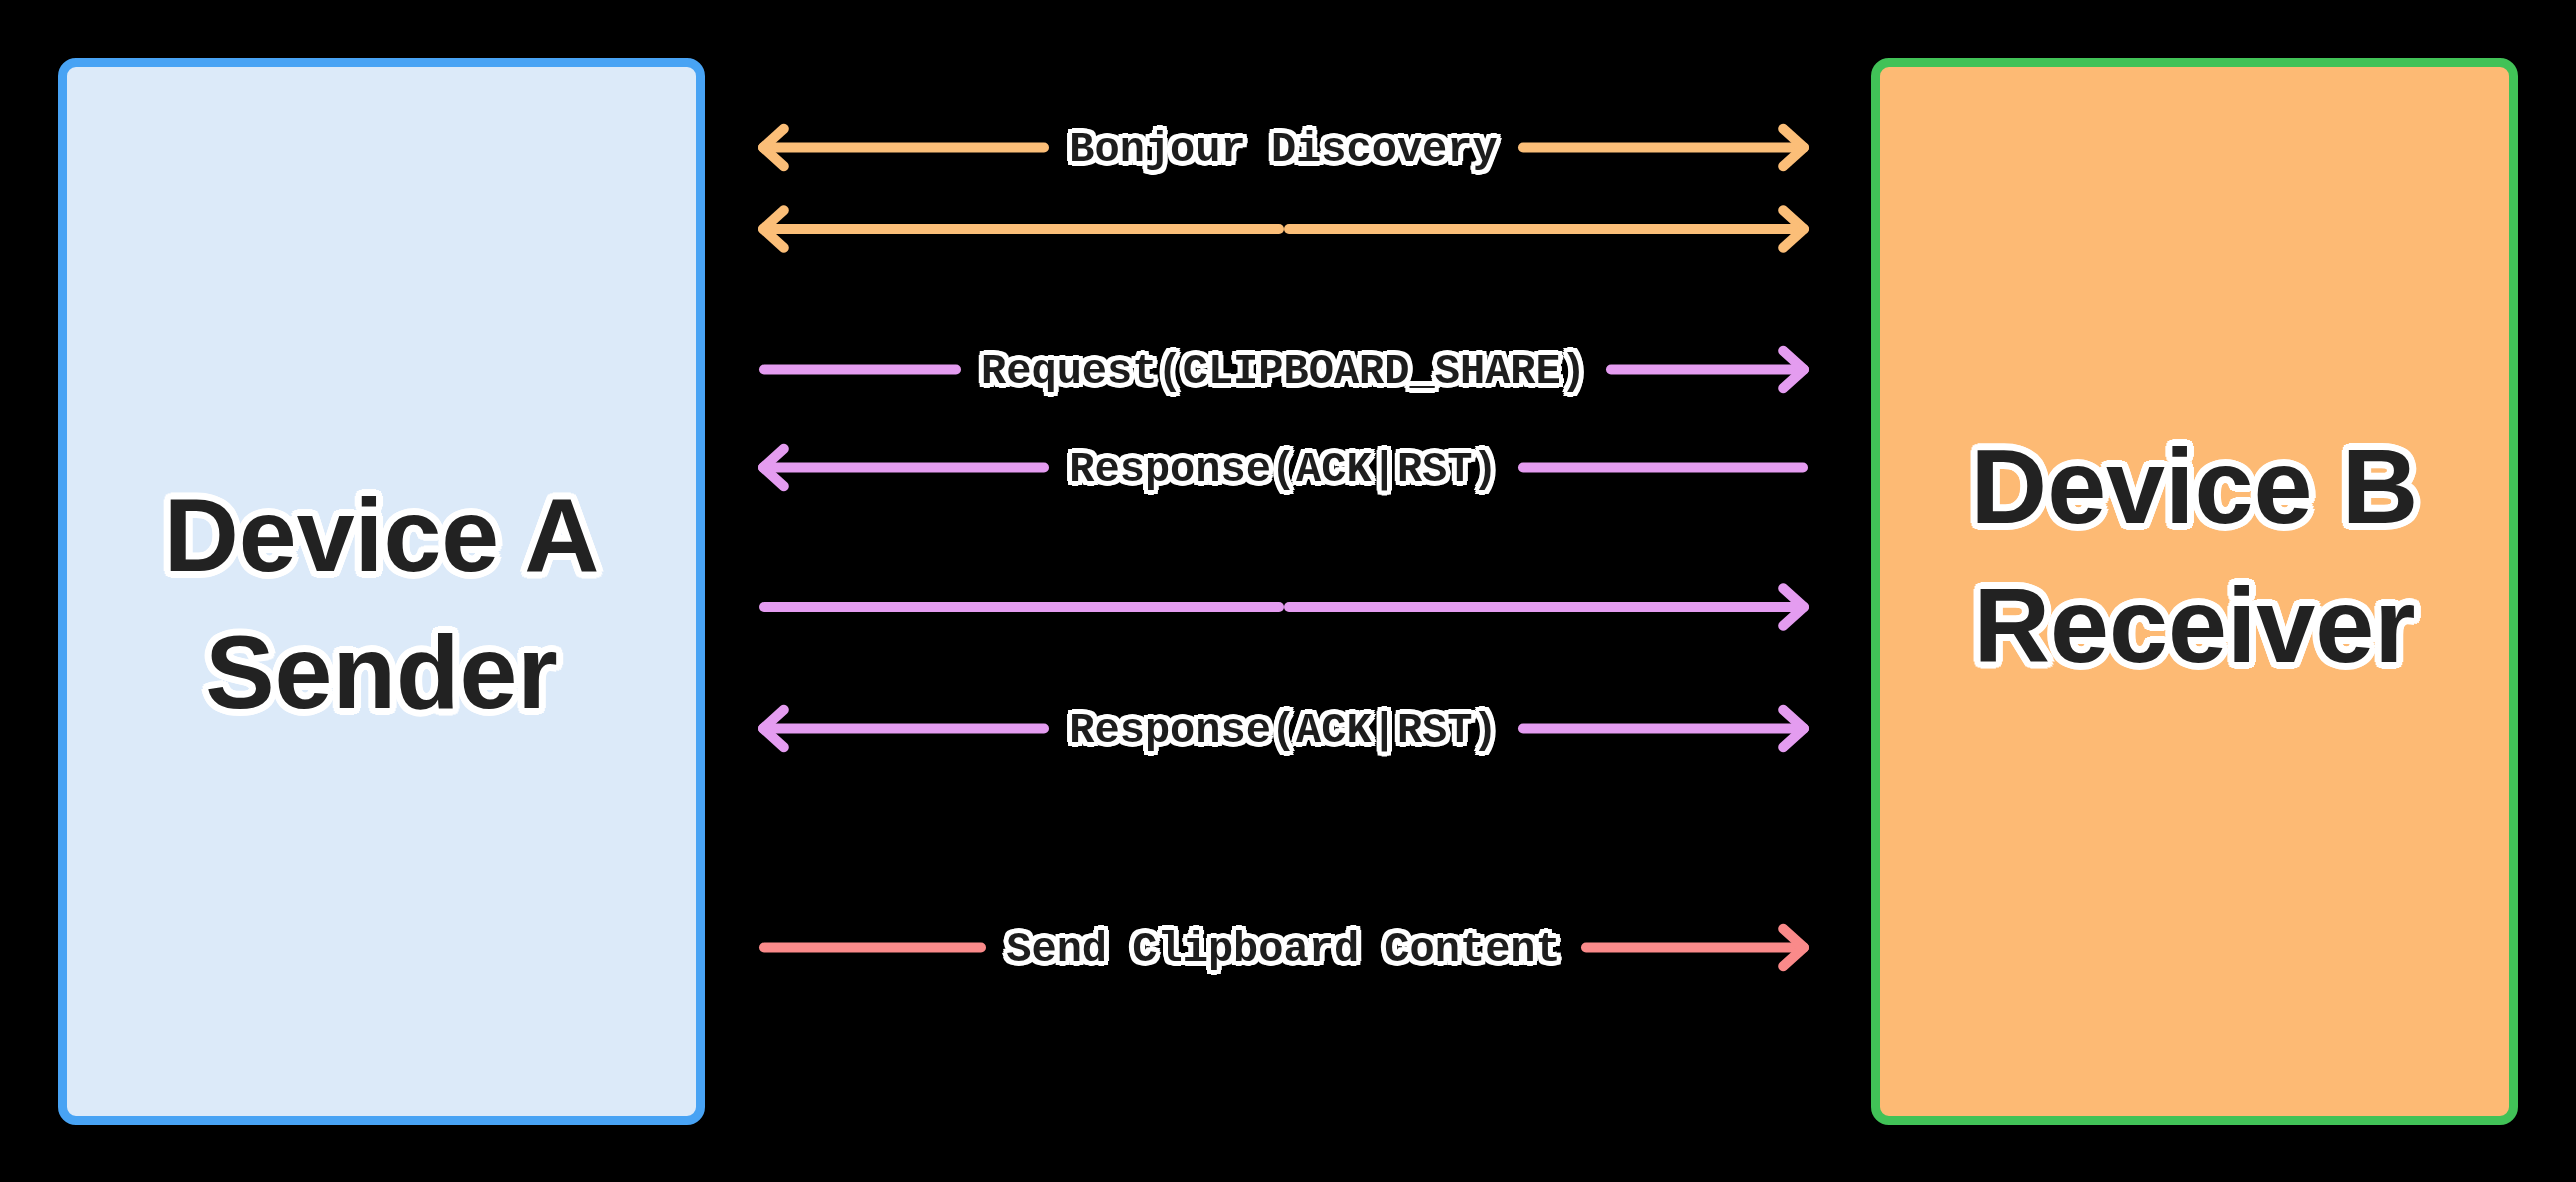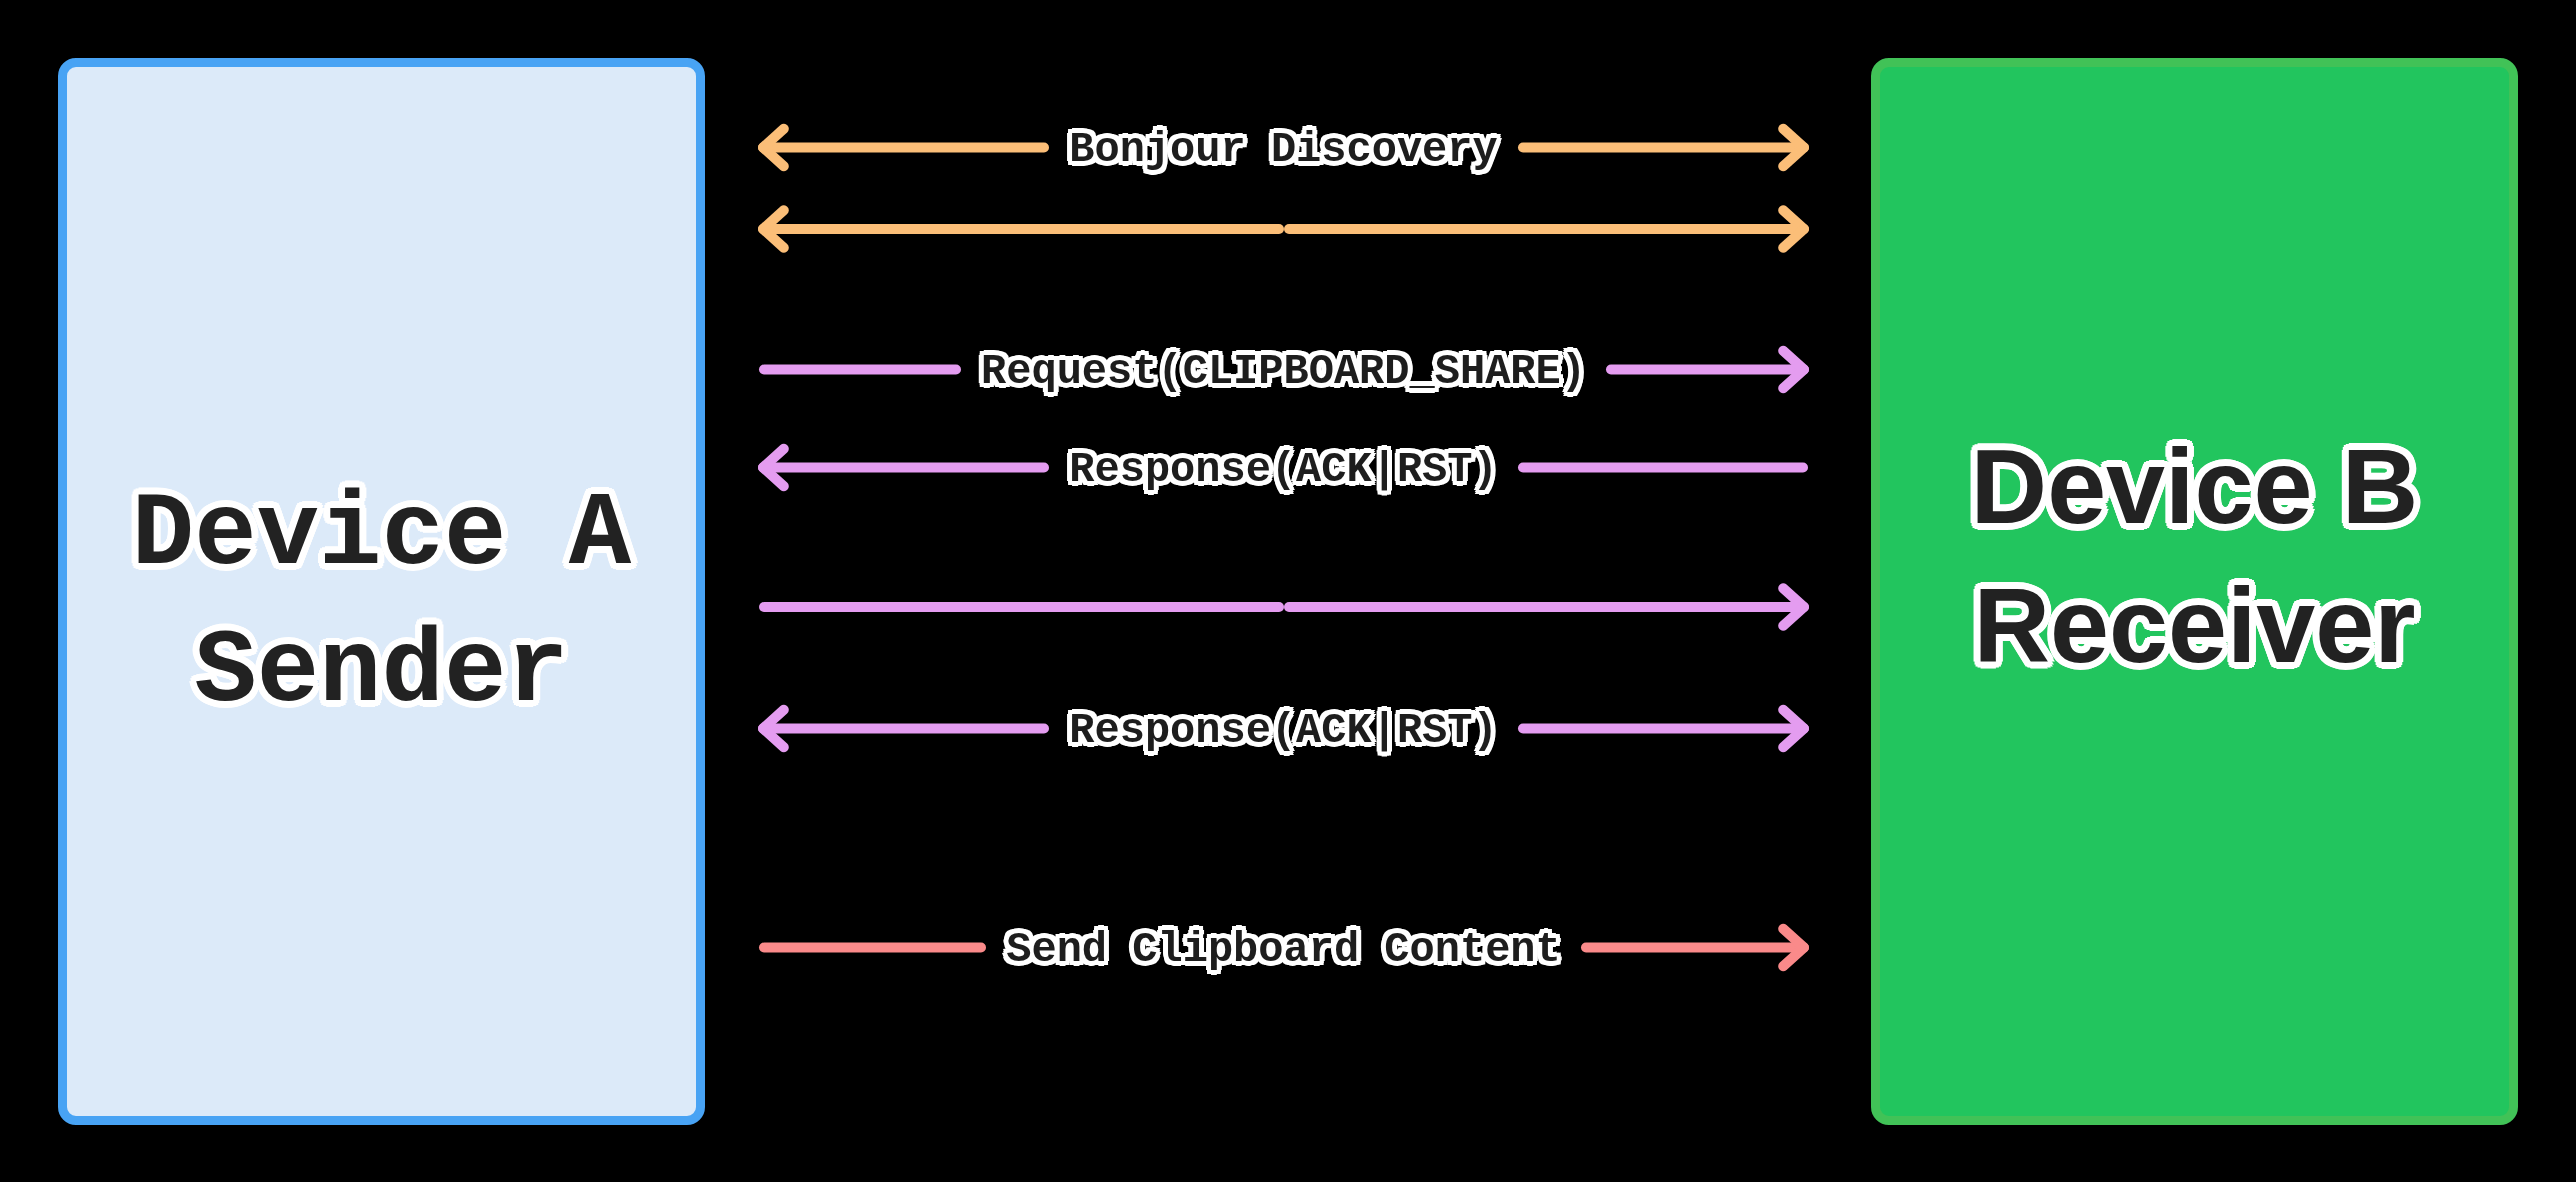--- a/index.html
+++ b/index.html
@@ -40,21 +40,21 @@
   .device-title {
     white-space: pre-line;
     color: #222;
     text-shadow:
       -5px -5px 0 #fff,  5px -5px 0 #fff, -5px  5px 0 #fff, 5px 5px 0 #fff,
       -7px  0   0 #fff,  7px  0   0 #fff,  0  -7px 0 #fff,  0  7px 0 #fff,
       -6px -3px 0 #fff,  6px -3px 0 #fff, -6px  3px 0 #fff, 6px 3px 0 #fff,
       -3px -6px 0 #fff,  3px -6px 0 #fff, -3px  6px 0 #fff, 3px 6px 0 #fff;
   }
   #device-a .device-title {
-    font-family: Liberation Mono, monospace;
+    font-family: Liberation Sans, sans-serif;
     font-weight: 700;
     font-size: 104px;
     line-height: 137px;
     transform: translateY(12px);
   }
   #device-b .device-title {
     font-family: "Liberation Sans", sans-serif;
     font-weight: 700;
     font-size: 106px;
     line-height: 139px;
@@ -117,21 +117,21 @@
 </head>
 <body style="background: rgb(0, 0, 0);">
 
 <div id="stage">
 
   <div id="device-a" class="device-box" style="border-color: rgb(72, 163, 244); background: rgb(220, 234, 249);">
     <div class="device-title">Device A
 Sender</div>
   </div>
 
-  <div id="device-b" class="device-box" style="border-color: rgb(65, 194, 87); background: #22c55e; align-items: center;">
+  <div id="device-b" class="device-box" style="border-color: rgb(65, 194, 87); background: #fdba74; align-items: center;">
     <div class="device-title">Device B
 Receiver</div>
   </div>
 
   <div id="messages">
       <div class="msg" style="--c: #FBBE78; top: 147px;">
     <span class="seg seg-left head-l"></span>
     <span class="msg-label">Bonjour Discovery</span>
     <span class="seg seg-right head-r"></span>
   </div>

